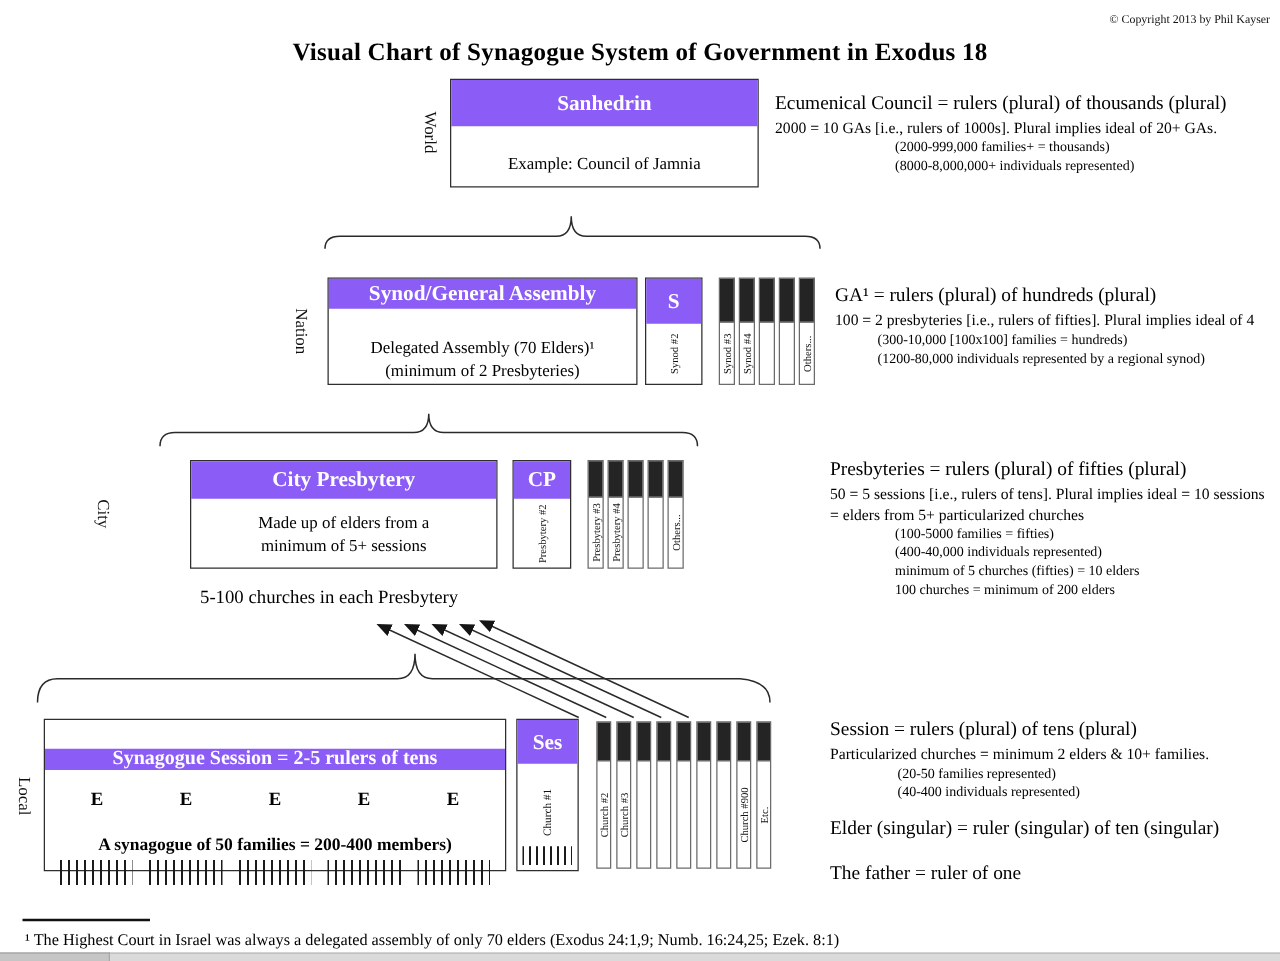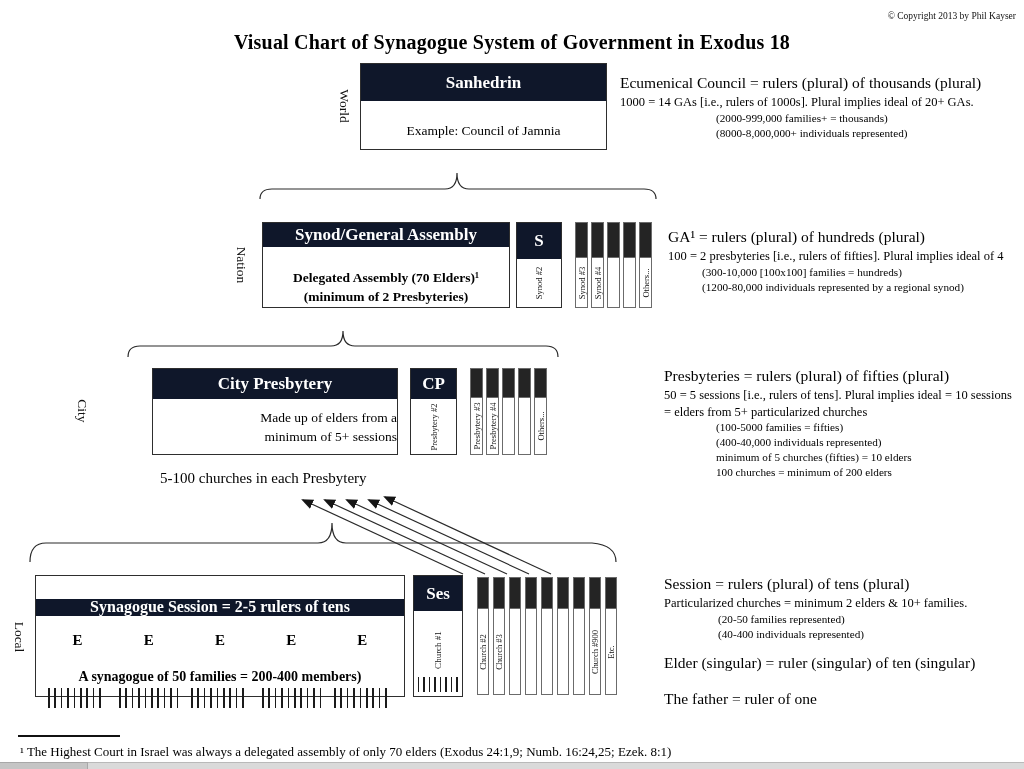--- a/index.html
+++ b/index.html
@@ -14,36 +14,36 @@
          font-size:20px;font-weight:bold;letter-spacing:.2px;}
 
   
   .vanchor{position:absolute;width:0;height:0;}
   .vanchor > span{position:absolute;left:0;top:0;white-space:nowrap;
     transform:translate(-50%,-50%) rotate(90deg);font-size:13.5px;color:#111;}
 
   
   .box{position:absolute;background:#fff;border:1.4px solid #2e2e2e;
        box-sizing:border-box;display:flex;flex-direction:column;}
-  .box-head{background:#0f172a;color:#fff;font-weight:bold;text-align:center;
+  .box-head{background:#8b5cf6;color:#fff;font-weight:bold;text-align:center;
        display:flex;align-items:center;justify-content:center;line-height:1.05;}
   .box-body{flex:1;position:relative;text-align:center;}
   .body-line{font-size:13.5px;line-height:1.4;}
 
   .sanhedrin{left:360px;top:63px;width:247px;height:87px;}
   .sanhedrin .box-head{height:37px;font-size:17px;}
   .sanhedrin .box-body{padding-top:21px;}
 
   .nation-main{left:262px;top:222px;width:248px;height:86px;}
   .nation-main .box-head{height:36px;font-size:17px;}
-  .nation-main .box-body{padding-top:22px;font-weight:bold;}
+  .nation-main .box-body{padding-top:22px;}
 
   .city-main{left:152px;top:368px;width:246px;height:87px;}
   .city-main .box-head{height:30px;font-size:17px;}
-  .city-main .box-body{padding-top:10px;text-align:right;}
+  .city-main .box-body{padding-top:10px;}
 
   .local-main{left:35px;top:575px;width:370px;height:122px;}
   .local-main .box-head{height:35px;font-size:16px;margin-top:23px;}
 
   
   .abbr-box .box-head{font-size:17px;}
   .s-box{left:516px;top:222px;width:46px;height:86px;}
   .s-box .box-head{height:36px;}
   .cp-box{left:410px;top:368px;width:47px;height:87px;}
   .cp-box .box-head{height:30px;}
@@ -117,21 +117,21 @@
 </div>
 <div class="box sanhedrin">
   <div class="box-head">Sanhedrin</div>
   <div class="box-body">
     <div class="body-line">Example: Council of Jamnia</div>
   </div>
 </div>
 <div class="note note-world">
   <div class="note-h">Ecumenical Council = rulers (plural) of thousands (plural)</div>
   <div>
-  <div class="note-l">1000 = 14 GAs [i.e., rulers of 1000s]. Plural implies ideal of 20+ GAs.</div>
+  <div class="note-l">2000 = 10 GAs [i.e., rulers of 1000s]. Plural implies ideal of 20+ GAs.</div>
 </div>
   <div>
   <div class="note-d">(2000-999,000 families+ = thousands)</div>
 
   <div class="note-d">(8000-8,000,000+ individuals represented)</div>
 </div>
 </div>
 
 <div class="vanchor" style="left:241px;top:265px;">
   <span>Nation</span>

